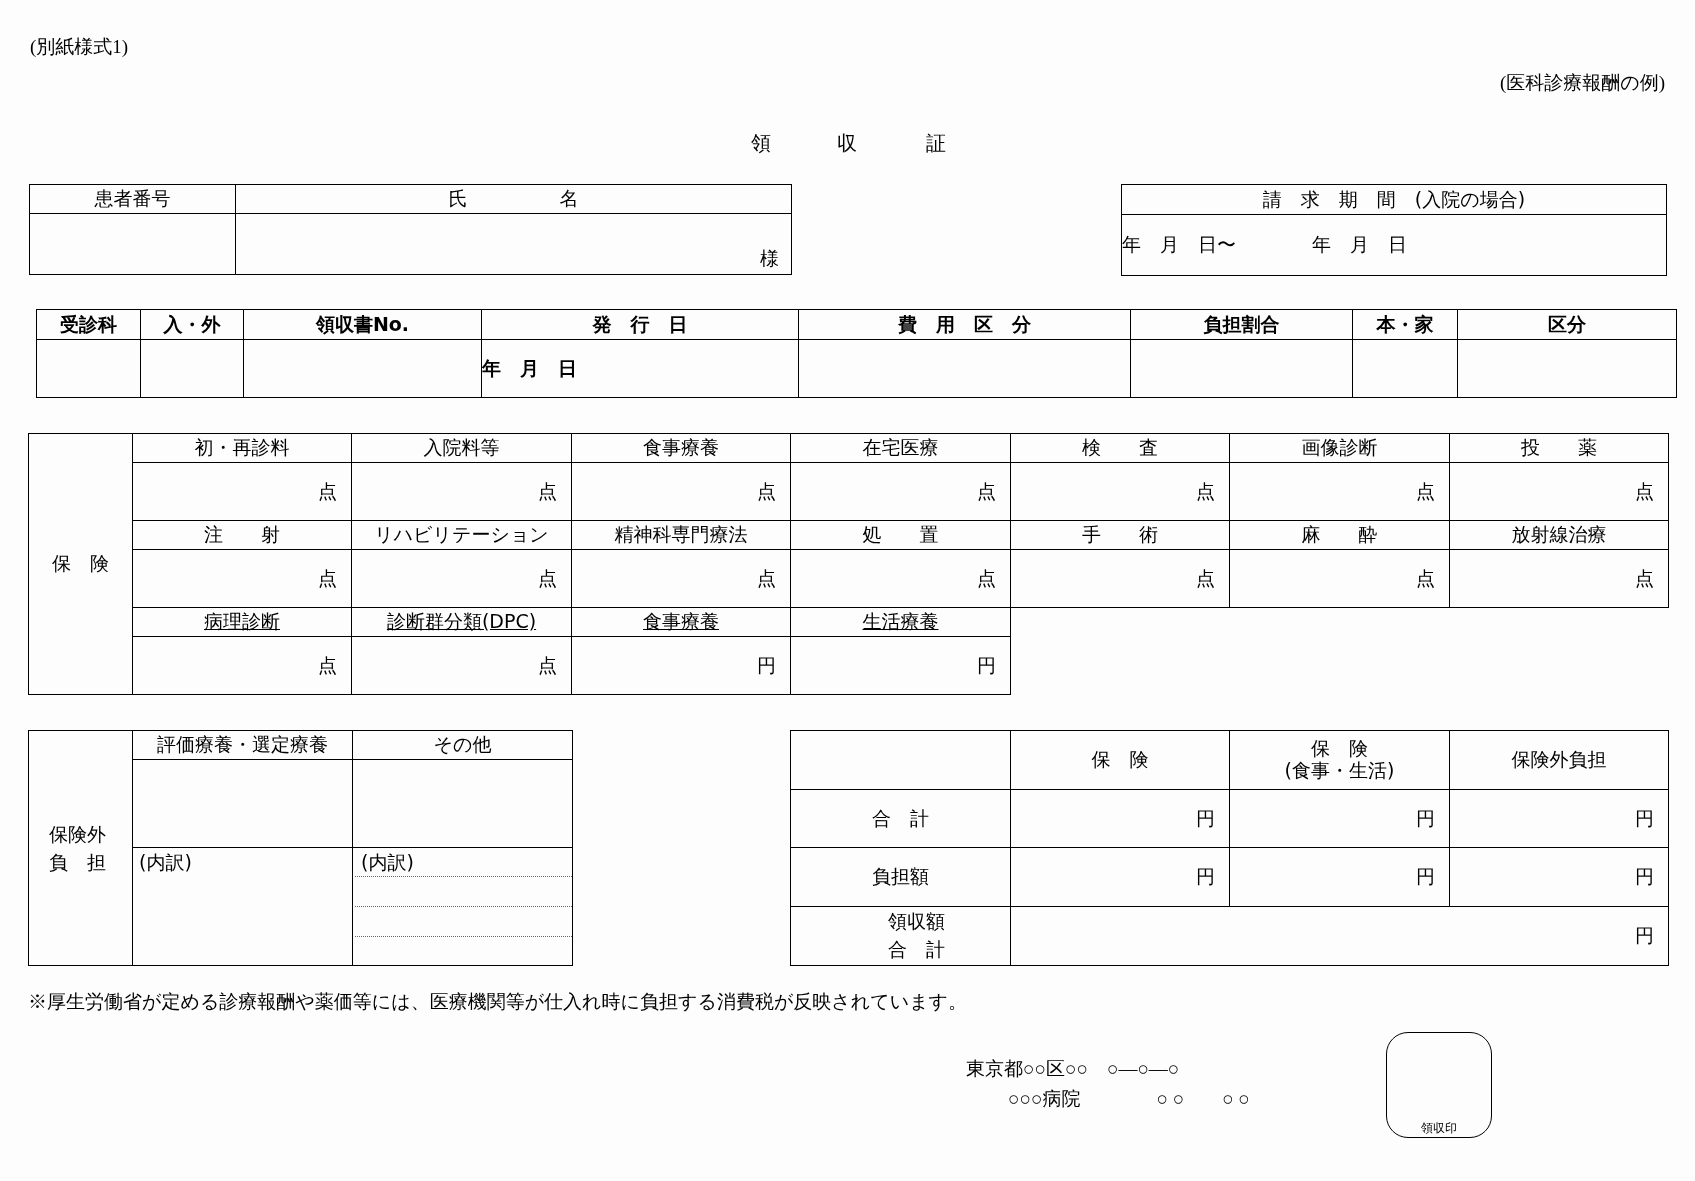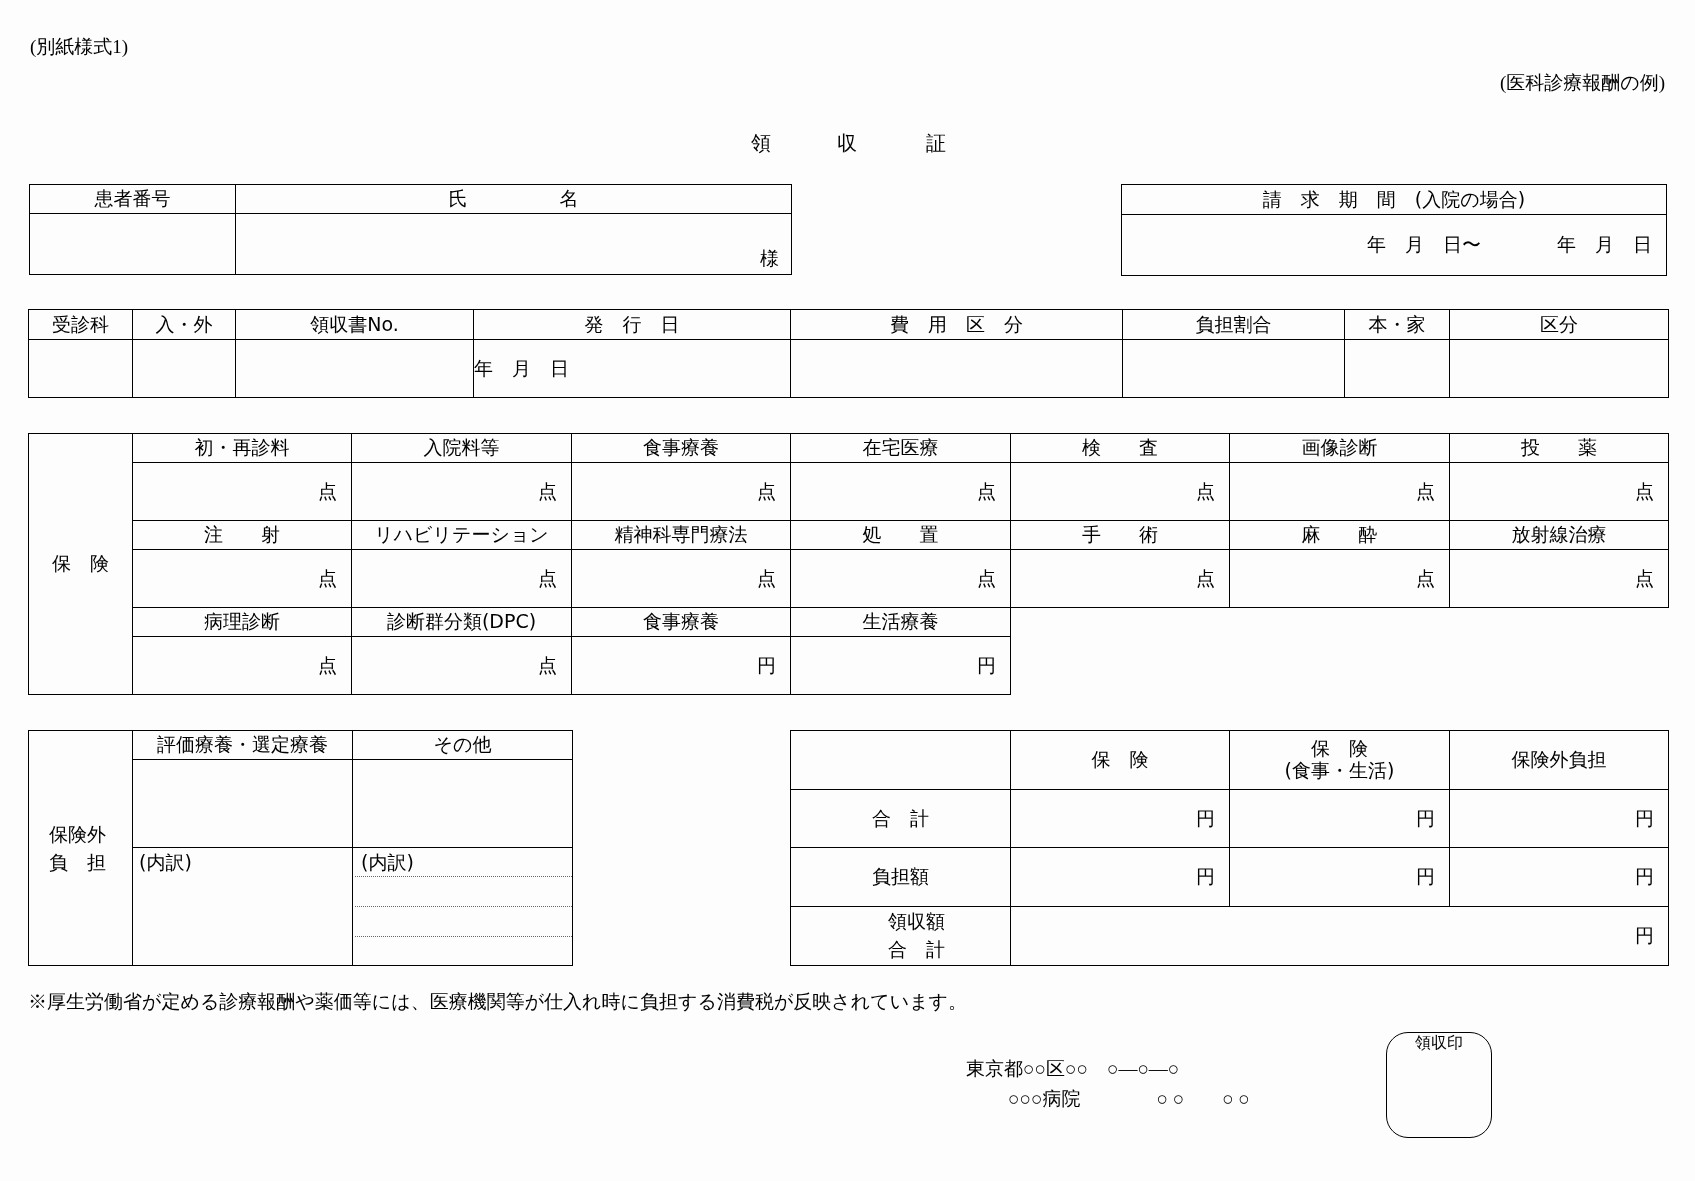--- a/index.html
+++ b/index.html
@@ -5,21 +5,21 @@
   html,body{margin:0;padding:0;background:#fdfdfd;}
   body{width:1695px;height:1181px;position:relative;overflow:hidden;
        font-family:"DejaVu Sans","Liberation Sans",sans-serif;color:#000;font-size:19px;}
   .abs{position:absolute;}
   .t{position:absolute;white-space:nowrap;line-height:1;font-family:Liberation Serif, serif;}
   table{position:absolute;border-collapse:collapse;table-layout:fixed;}
   td{border:1.5px solid #000;padding:0;vertical-align:middle;font-size:19px;line-height:1.15;}
   .c{text-align:center;}
   .r{text-align:right;padding-right:14px;}
   .dotted{border-bottom:1px dotted #666;}
-  .stamp{position:absolute;border:1.5px solid #000;border-radius:22px;display:flex;align-items:flex-start;justify-content:center;font-size:16px;}
+  .stamp{position:absolute;border:1.5px solid #000;border-radius:22px;display:flex;align-items:flex-end;justify-content:center;font-size:12px;}
 </style>
 </head>
 <body>
 
 <div class="t" style="left:30px;top:37px;">(別紙様式1)</div>
 <div class="t" style="right:30px;top:73px;">(医科診療報酬の例)</div>
 <div class="abs" style="left:740px;top:133px;width:220px;height:22px;font-size:20px;">
   <span class="t" style="left:11px;top:0;">領</span>
   <span class="t" style="left:97px;top:0;">収</span>
   <span class="t" style="left:186px;top:0;">証</span>
@@ -45,26 +45,26 @@
   </tr>
 </tbody>
   </table>
 
 <table style="left:1121px;top:184px;width:546px;height:90px;">
   <tbody>
       <tr style="height:30px;">
     <td class="c">請　求　期　間　(入院の場合)</td>
   </tr>
   <tr style="height:61px;">
-    <td style="text-align:right;padding-right:14px;">年　月　日〜　　　　年　月　日</td>
-  </tr>
-</tbody>
-  </table>
-
-<table style="left:28px;top:309px;width:1640px;height:88px;">
+    <td style="text-align:left;padding-right:14px;">年　月　日〜　　　　年　月　日</td>
+  </tr>
+</tbody>
+  </table>
+
+<table style="left:36px;top:309px;width:1640px;height:88px;font-weight:bold;">
   <colgroup>
     <col style="width:104px">
       <col style="width:103px">
       <col style="width:238px">
       <col style="width:317px">
     <col style="width:332px">
       <col style="width:222px">
       <col style="width:105px">
       <col style="width:219px">
   </colgroup>
@@ -134,21 +134,21 @@
   </tr>
   <tr style="height:58px;">
     <td class="r">点</td>
     <td class="r">点</td>
     <td class="r">点</td>
     <td class="r">点</td>
     <td class="r">点</td>
     <td class="r">点</td>
     <td class="r">点</td>
   </tr>
-  <tr style="height:29px;">
+  <tr style="height:29px;text-decoration:underline;">
     <td class="c">病理診断</td>
     <td class="c">診断群分類(DPC)</td>
     <td class="c">食事療養</td>
     <td class="c">生活療養</td>
     <td rowspan="2" colspan="3" style="border:none;border-top:1.5px solid #000;background:#fdfdfd;"></td>
   </tr>
   <tr style="height:58px;">
     <td class="r">点</td>
     <td class="r">点</td>
     <td class="r">円</td>

